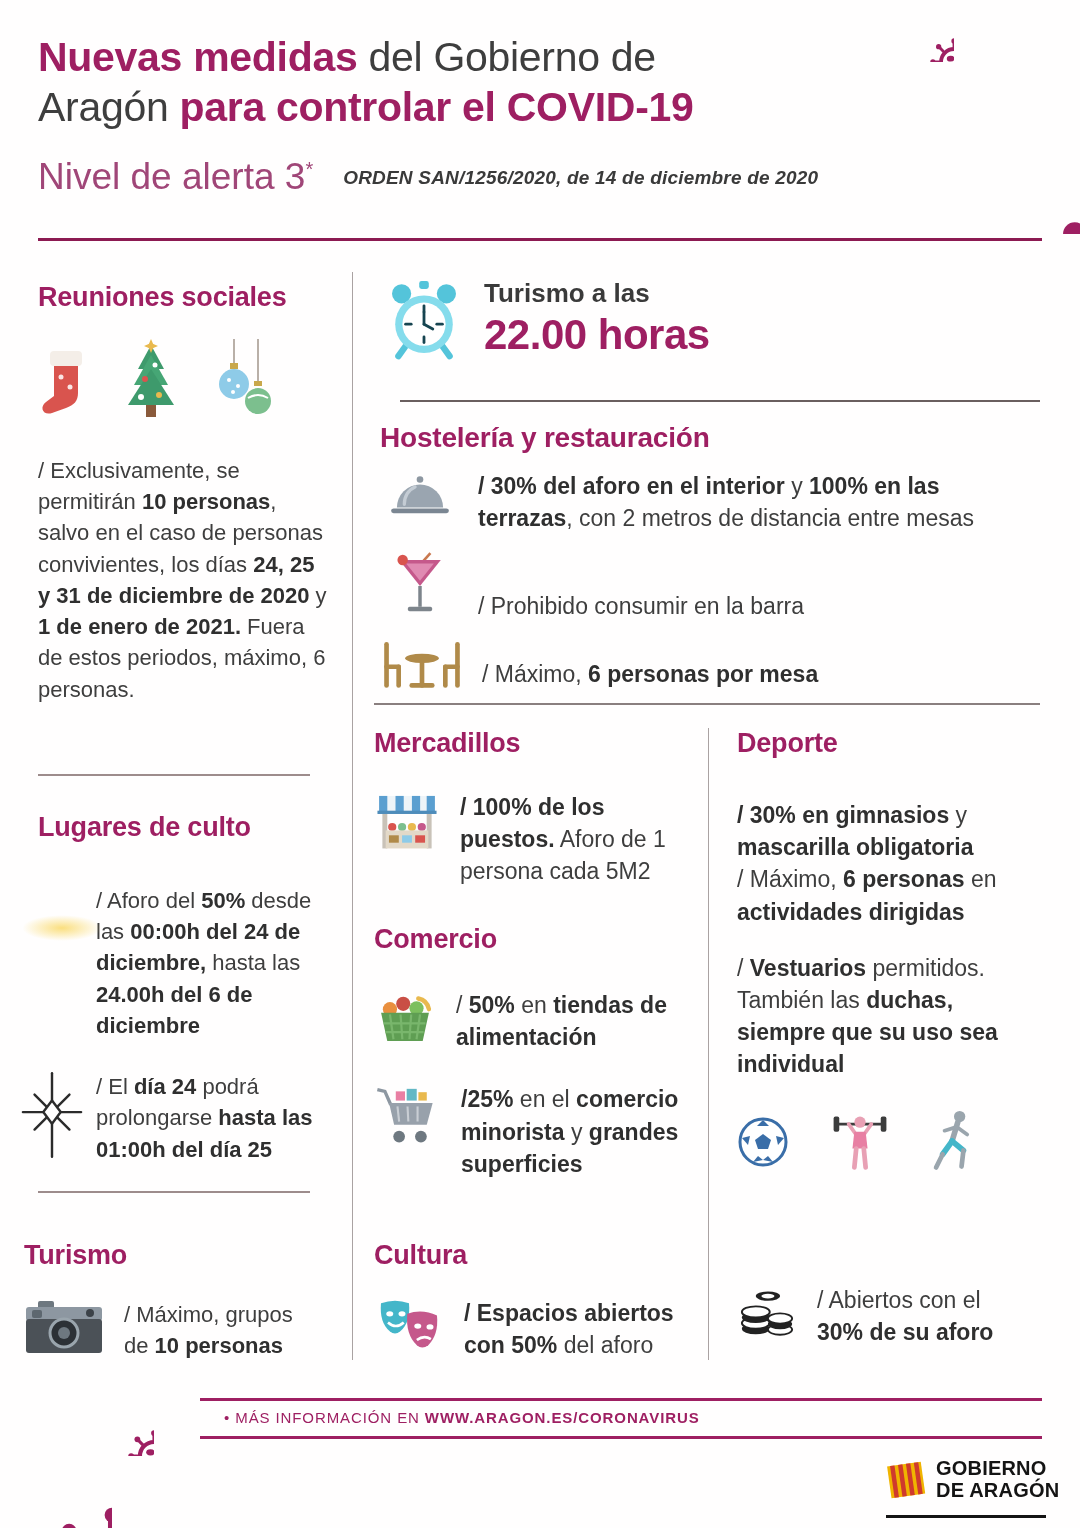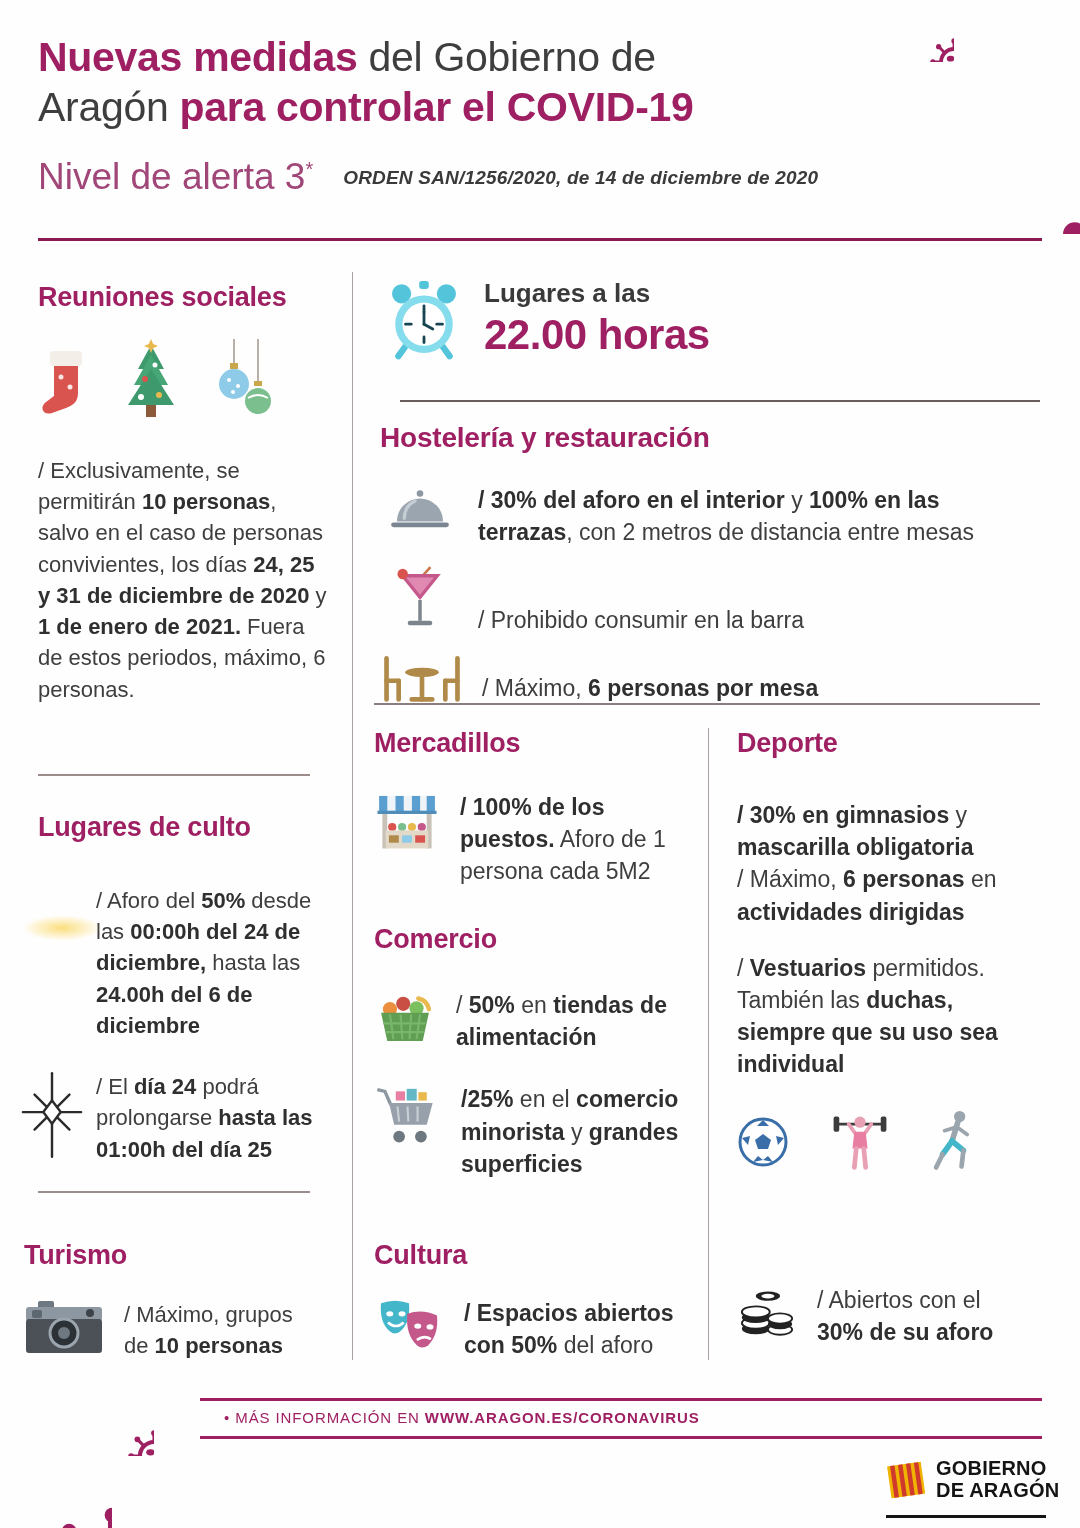--- a/index.html
+++ b/index.html
@@ -214,32 +214,32 @@
       <g stroke="#164450" stroke-width="3.5" stroke-linecap="round">
         <line x1="50" y1="33" x2="50" y2="40"></line>
         <line x1="50" y1="72" x2="50" y2="79"></line>
         <line x1="27" y1="56" x2="34" y2="56"></line>
         <line x1="66" y1="56" x2="73" y2="56"></line>
         <line x1="50" y1="56" x2="50" y2="41"></line>
         <line x1="50" y1="56" x2="61" y2="62"></line>
       </g>
     </svg>
     <div>
-      <div class="closing-l1">Lugares a las</div>
+      <div class="closing-l1">Turismo a las</div>
       <div class="closing-row">
         <span class="closing-time">22.00 horas</span>
       </div>
     </div>
   </section>
 
   <div class="abs" style="left:400px;top:400px;width:640px;height:2px;background:#6a5f5f"></div>
 
   <section class="abs" style="left:380px;top:422px;width:662px">
     <h2 class="heading" style="font-size:28px">Hostelería y restauración</h2>
-    <div class="h-item top" style="margin-top:30px">
+    <div class="h-item top" style="margin-top:16px">
       <div class="icon-cell" style="flex-basis:80px">
         <svg width="66" height="52" viewBox="0 0 80 60">
           <circle cx="40" cy="10" r="4" fill="#8d97a1"></circle>
           <path d="M12 44 a28 28 0 0 1 56 0 z" fill="#9aa5b0"></path>
           <path d="M21 40 a20 22 0 0 1 13 -21" stroke="#c4ccd4" stroke-width="4" fill="none" stroke-linecap="round"></path>
           <rect x="5" y="45" width="70" height="6" rx="3" fill="#7b8692"></rect>
         </svg>
       </div>
       <p class="body23 rich" style="width:560px"><span class="b">/ 30% del aforo en el interior</span><span> y </span><span class="b">100% en las terrazas</span><span>, con 2 metros de distancia entre mesas</span></p>
     </div>

